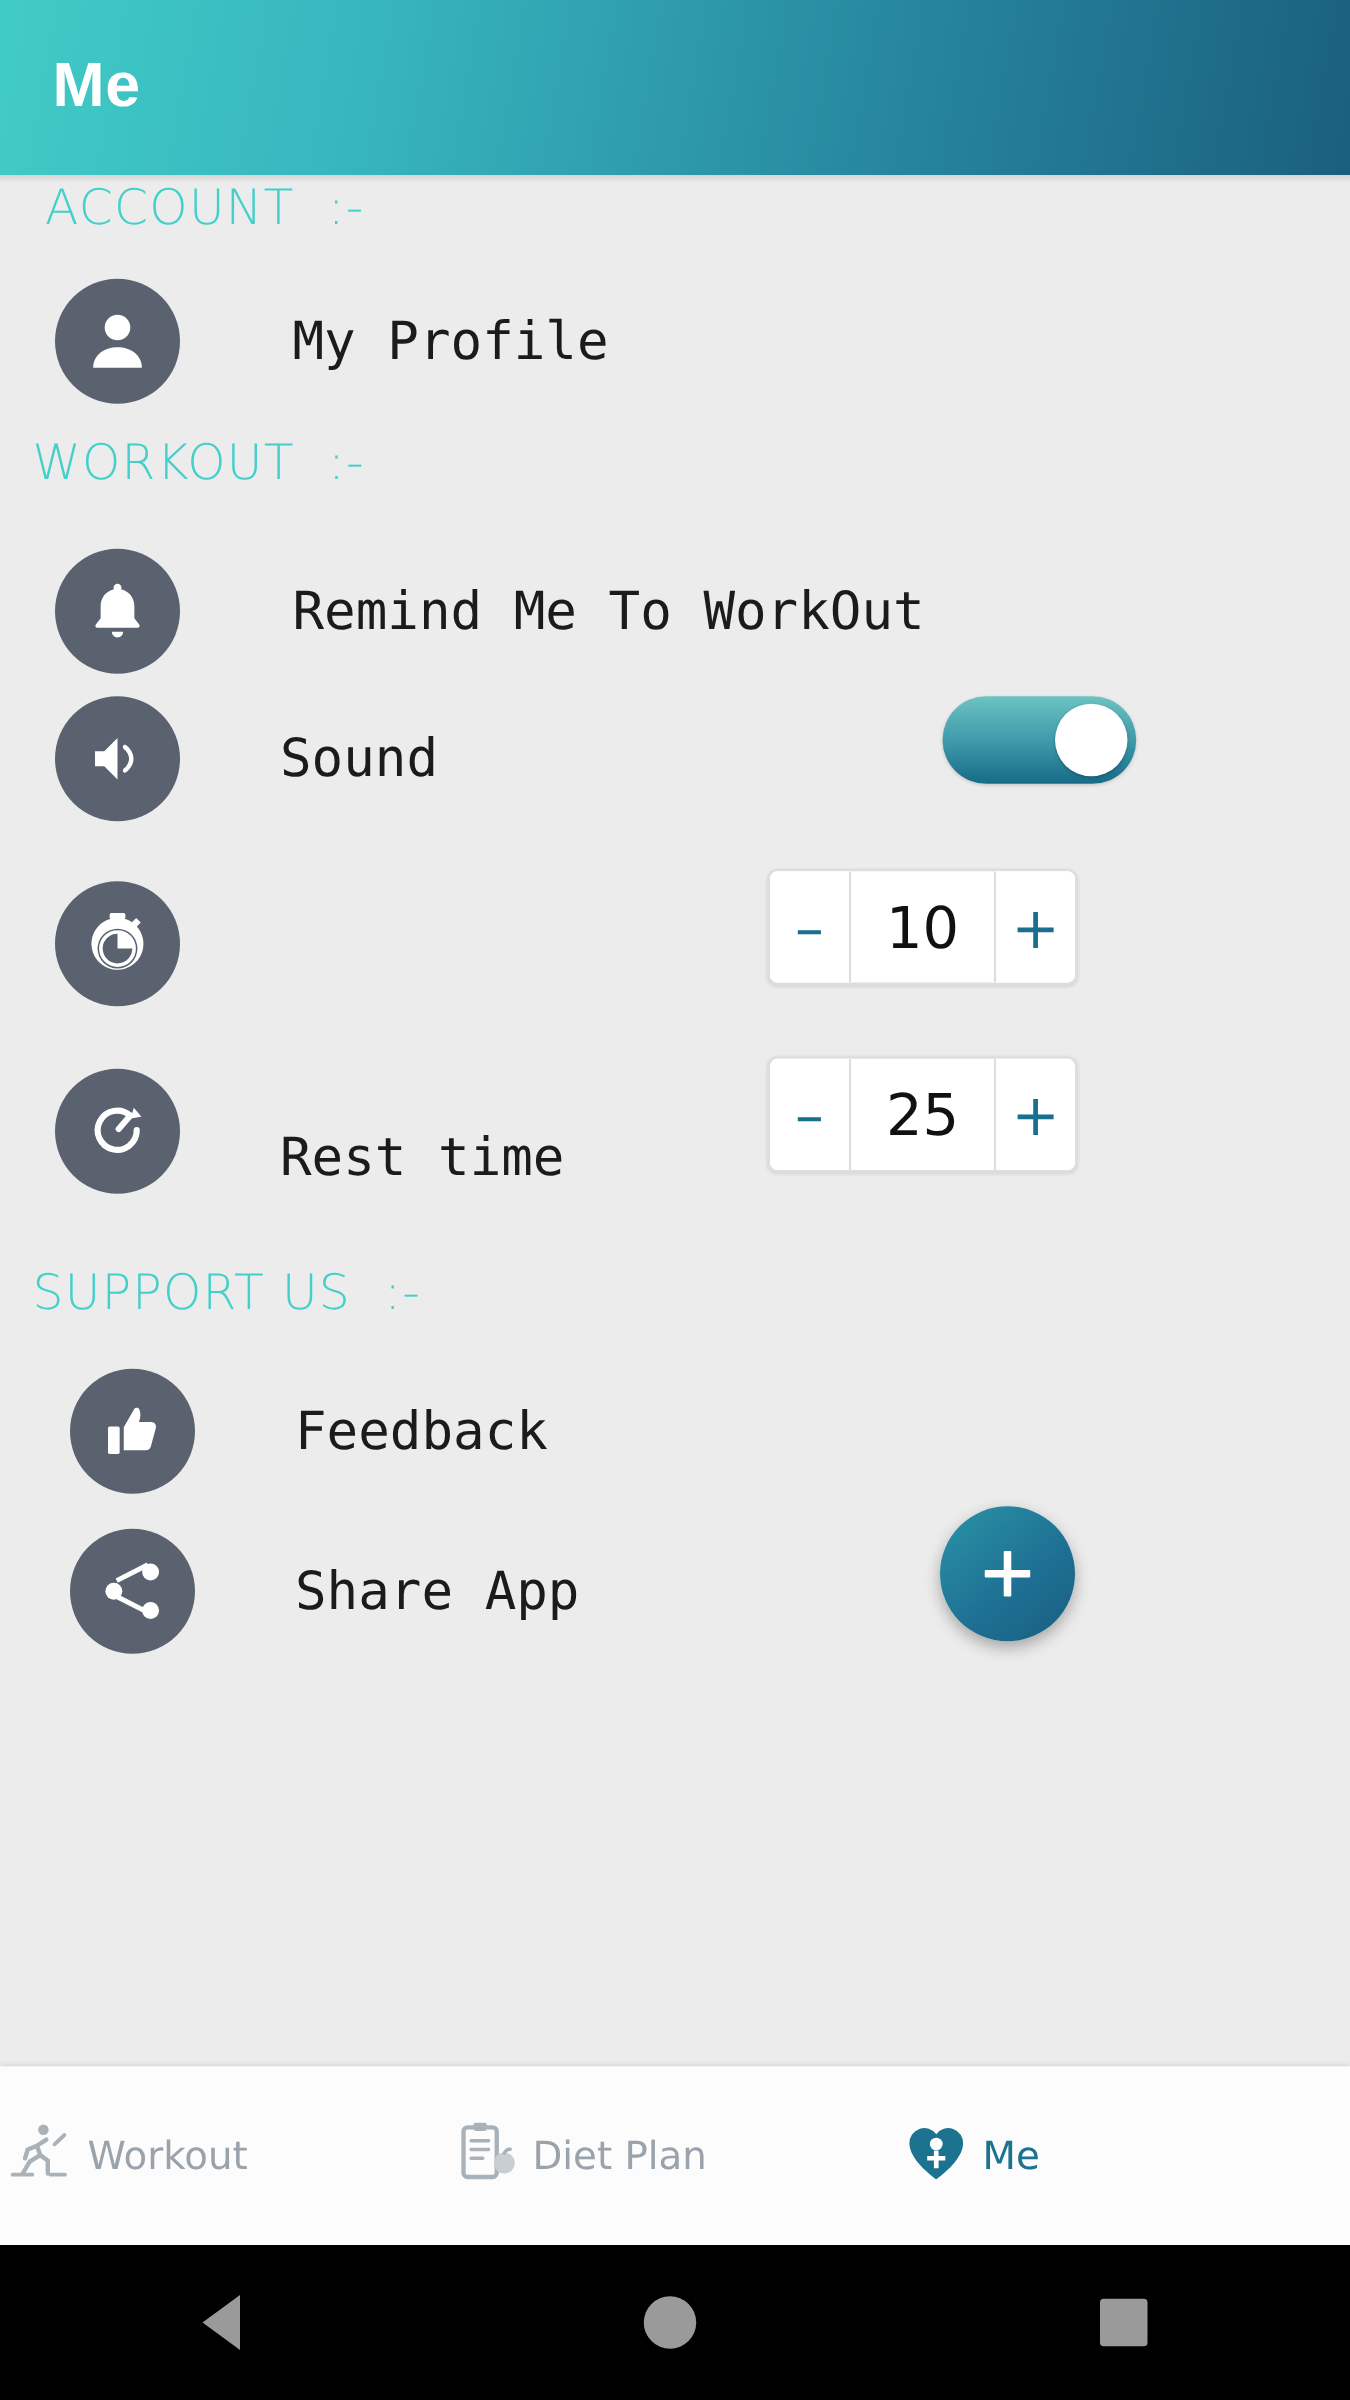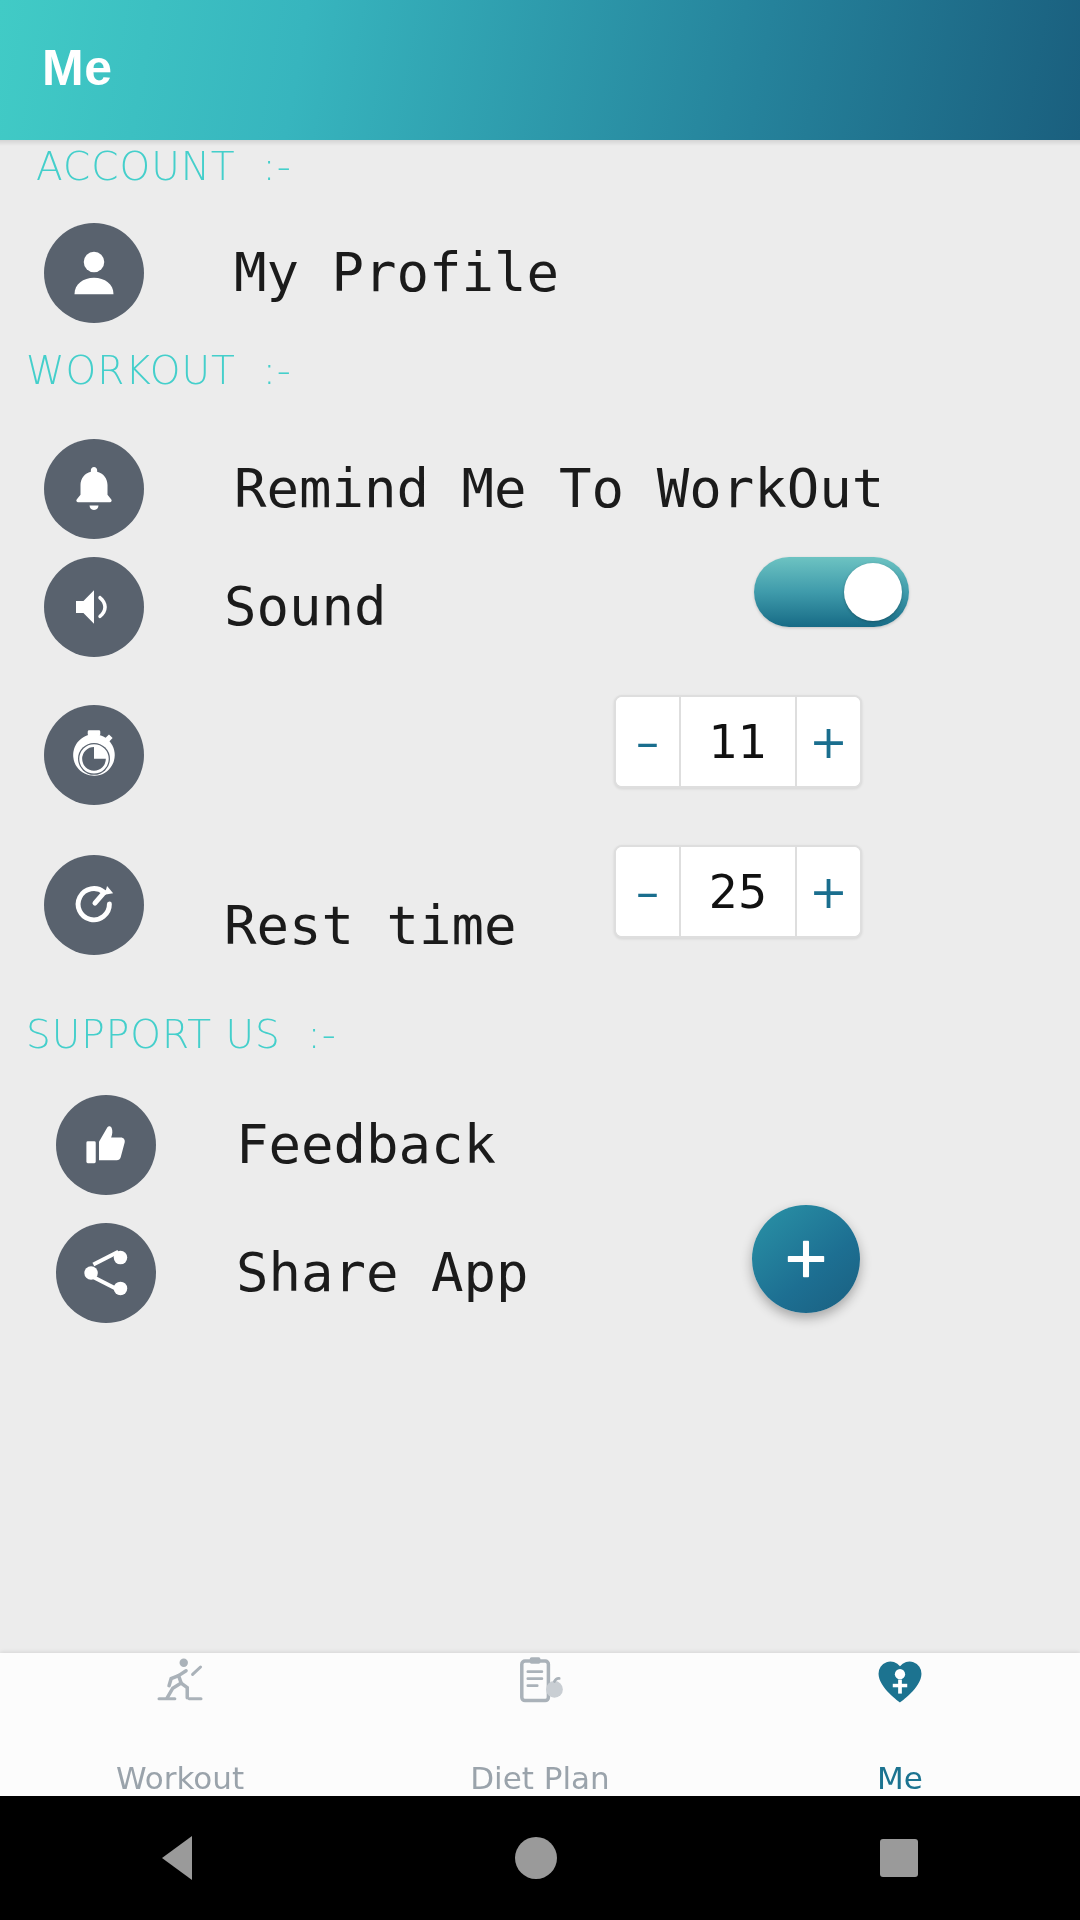--- a/index.html
+++ b/index.html
@@ -47,21 +47,21 @@
   .circle-icon {
     width:100px; height:100px; border-radius:50%;
     background:#59626e;
     display:flex; align-items:center; justify-content:center;
     flex:0 0 auto;
   }
   .circle-icon svg { display:block; }
 
   .row-label {
     font-family:"DejaVu Sans Mono", monospace;
-    font-size:54px; color:#1b1b1b; line-height:1.0;
+    font-size:42px; color:#1b1b1b; line-height:1.0;
     white-space:pre;
   }
 
   
   .toggle {
     position:absolute;
     width:155px; height:70px; border-radius:35px;
     background:linear-gradient(to bottom,#6dc3c2 0%,#3f9bab 50%,#176b86 100%);
     display:flex; align-items:center; justify-content:flex-end;
     box-shadow:0 1px 3px rgba(0,0,0,0.18);
@@ -107,22 +107,22 @@
   }
   .fab svg{display:block;}
 
   
   .bottomnav {
     position:absolute; top:1653px; left:0; width:1080px; height:143px;
     background:#fcfcfc; display:flex;
     box-shadow:0 -1px 4px rgba(0,0,0,0.10);
   }
   .navitem {
-    flex:1; display:flex; flex-direction:column;
-    align-items:center; justify-content:space-between; gap:8px;
+    flex:1; display:flex; flex-direction:row;
+    align-items:center; justify-content:flex-start; gap:8px;
   }
   .navlabel { font-size:31px; color:#9aa3ab; font-family:"DejaVu Sans", sans-serif;}
   .navitem.active .navlabel { color:#1c7390; }
 
   
   .sysnav {
     position:absolute; top:1796px; left:0; width:1080px; height:124px;
     background:#000000; display:flex; align-items:center; justify-content:space-around;
   }
   .sys-back {
@@ -188,21 +188,21 @@
           <rect x="9.4" y="1.8" width="5.2" height="2.1" rx="0.6"></rect>
           <path d="M18.4 6.3l1.3-1.3-1.5-1.5-1.4 1.4A8.6 8.6 0 1 0 18.4 6.3z"></path>
           <circle cx="12" cy="13.6" r="6.6" fill="#59626e"></circle>
           <path d="M12 8.1a5.5 5.5 0 0 1 5.5 5.5H12z" fill="#ffffff"></path>
           <circle cx="12" cy="13.6" r="5.5" fill="none" stroke="#ffffff" stroke-width="1.2"></circle>
         </svg>
       </div>
     </div>
     <div class="stepper" style="left:614px; top:555px;">
       <div class="btn minus">–</div>
-      <div class="value">11</div>
+      <div class="value">10</div>
       <div class="btn plus">+</div>
     </div>
 
     <div class="row" style="left:44px; top:710px; width:600px; height:110px;">
       <div class="circle-icon">
         <svg width="56" height="56" viewBox="0 0 24 24" fill="none" stroke="#ffffff" stroke-width="2.1" stroke-linecap="round">
           <path d="M18.6 11.6A6.7 6.7 0 1 1 16.3 6.6"></path>
           <path d="M12.4 11.2l4 -4.6" stroke-width="2.1"></path>
           <path d="M17.6 3.9l-1.1 3.7 3.7-.6z" fill="#ffffff" stroke="none"></path>
         </svg>

